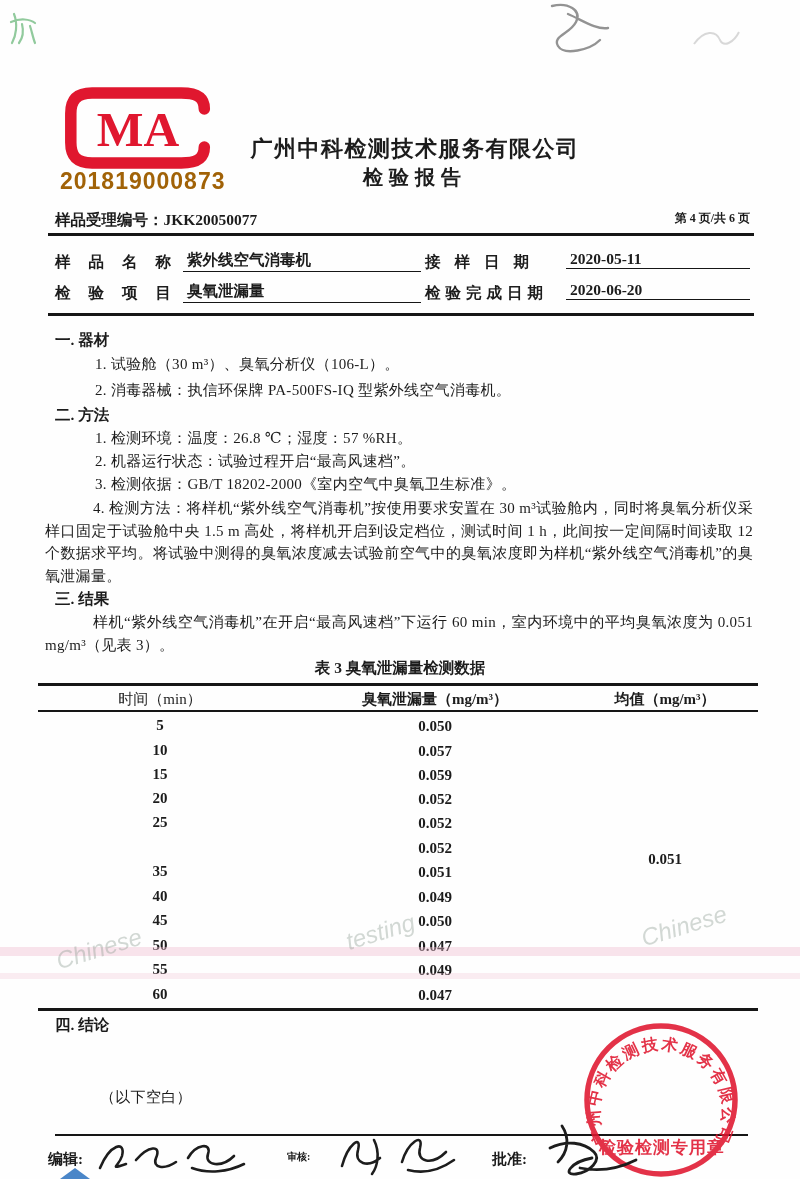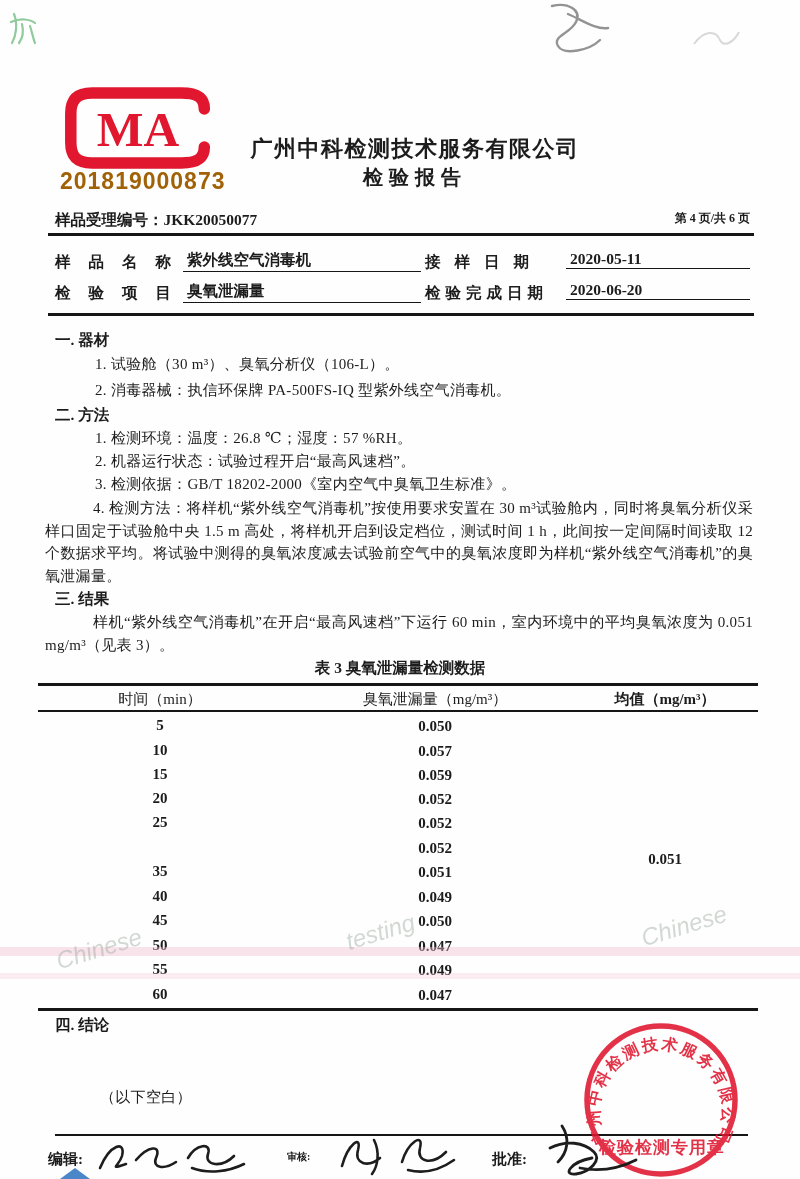--- a/index.html
+++ b/index.html
@@ -74,21 +74,21 @@
   <div class="abs body-text" style="left:95px;top:475px">3.    检测依据：GB/T 18202-2000《室内空气中臭氧卫生标准》。</div>
   <div class="abs body-text para" style="left:45px;top:497px;width:708px;text-indent:48px">4.    检测方法：将样机“紫外线空气消毒机”按使用要求安置在 30 m³试验舱内，同时将臭氧分析仪采样口固定于试验舱中央 1.5 m 高处，将样机开启到设定档位，测试时间 1 h，此间按一定间隔时间读取 12 个数据求平均。将试验中测得的臭氧浓度减去试验前空气中的臭氧浓度即为样机“紫外线空气消毒机”的臭氧泄漏量。</div>
 
   <div class="abs heading" style="left:55px;top:589px">三. 结果</div>
   <div class="abs body-text para" style="left:45px;top:611px;width:708px;text-indent:48px">样机“紫外线空气消毒机”在开启“最高风速档”下运行 60 min，室内环境中的平均臭氧浓度为 0.051 mg/m³（见表 3）。</div>
 
   <div class="abs" style="left:0;top:658px;width:800px;text-align:center;font-size:15.5px;font-weight:700">表 3  臭氧泄漏量检测数据</div>
 
   <div class="hline" style="left:38px;top:683px;width:720px;height:3px"></div>
   <div class="cell" style="left:40px;top:690px;width:240px;font-weight:400">时间（min）</div>
-  <div class="cell" style="left:260px;top:690px;width:350px;font-weight:400">臭氧泄漏量（mg/m³）</div>
+  <div class="cell" style="left:260px;top:690px;width:350px;font-weight:700">臭氧泄漏量（mg/m³）</div>
   <div class="cell" style="left:585px;top:690px;width:160px;font-weight:700">均值（mg/m³）</div>
   <div class="hline" style="left:38px;top:710px;width:720px;height:2px"></div>
 
   <div class="cell" style="left:40px;top:717px;width:240px">5</div>
   <div class="cell" style="left:260px;top:718px;width:350px">0.050</div>
   <div class="cell" style="left:40px;top:742px;width:240px">10</div>
   <div class="cell" style="left:260px;top:743px;width:350px">0.057</div>
   <div class="cell" style="left:40px;top:766px;width:240px">15</div>
   <div class="cell" style="left:260px;top:767px;width:350px">0.059</div>
   <div class="cell" style="left:40px;top:790px;width:240px">20</div>

